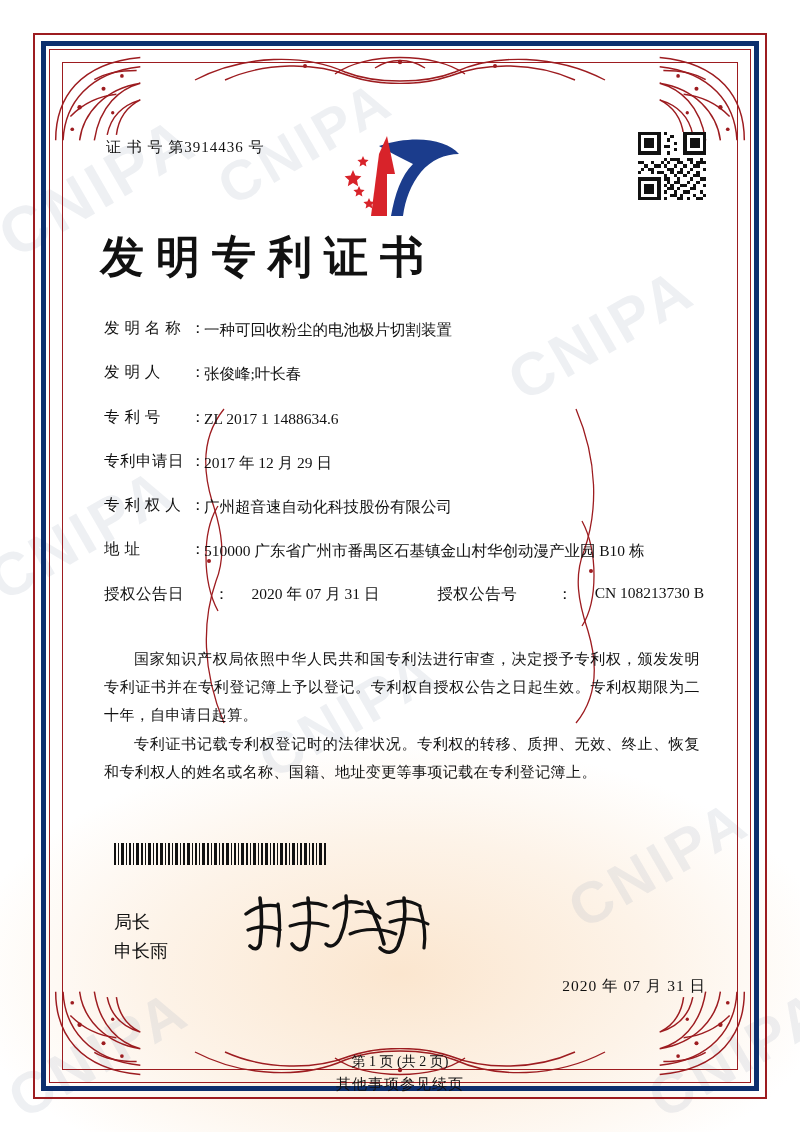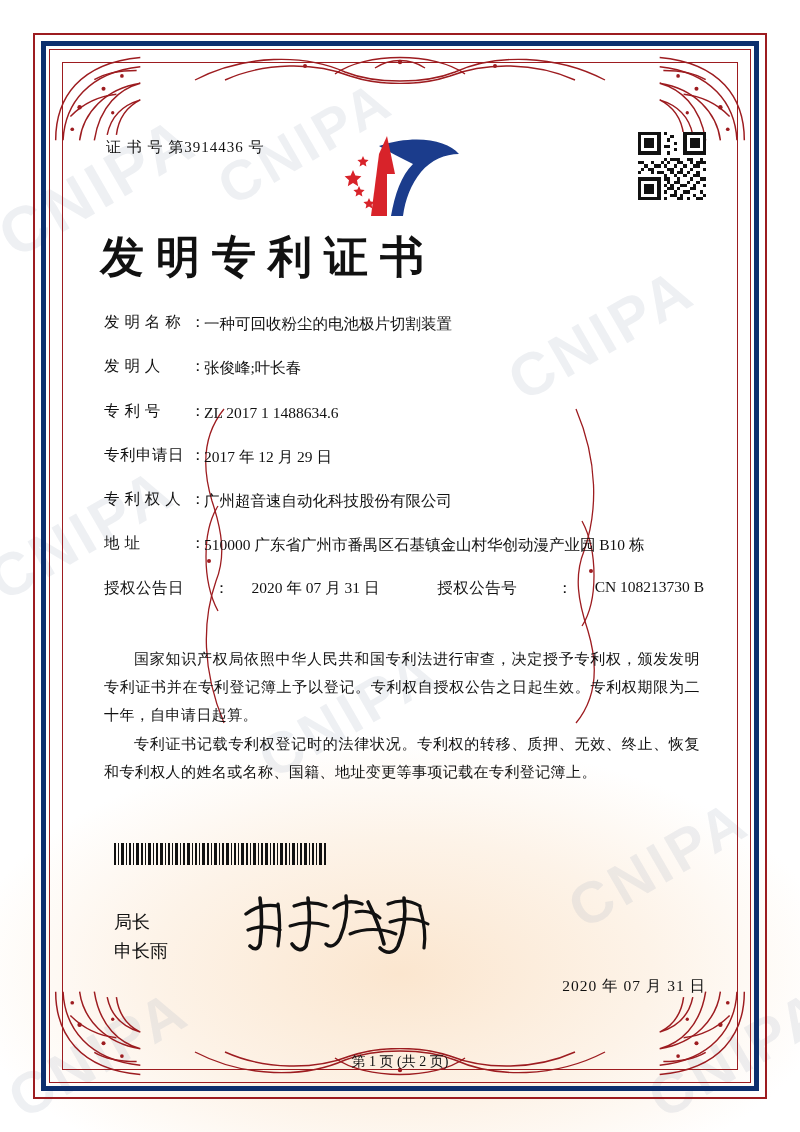--- a/index.html
+++ b/index.html
@@ -71,21 +71,21 @@
   .qr svg{display:block;width:100%;height:100%;}
 
   .doc-title{
     position:absolute;left:0;right:0;top:120px;
     text-align:left;
     font-size:44px;font-weight:700;color:#111;
     letter-spacing:12px;
     text-indent:12px;
   }
 
-  .fields{position:absolute;left:16px;top:204px;width:600px;}
+  .fields{position:absolute;left:16px;top:210px;width:600px;}
   .field{display:flex;align-items:flex-start;margin-bottom:21px;font-size:15.5px;color:#111;}
   .f-label{width:86px;flex:none;letter-spacing:0.5px;white-space:nowrap;}
   .f-colon{width:14px;flex:none;}
   .f-value{flex:1;line-height:1.5;}
   .field.inline2{justify-content:space-between;}
   .f-label2{width:96px;flex:none;letter-spacing:0.5px;margin-left:34px;}
   .f-value2{flex:none;}
 
   .paras{position:absolute;left:16px;top:538px;width:596px;font-size:15px;color:#111;line-height:1.85;}
   .paras p{margin:0 0 2px 0;text-indent:2em;text-align:justify;letter-spacing:0.4px;}
@@ -501,13 +501,14 @@
           <path d="M182,20 C186,34 188,48 186,60" stroke-width="3.2"></path>
         </g>
       </svg>
     </div>
 
     <div class="sig-date">2020 年 07 月 31 日</div>
 
     <div class="page-no">第 1 页 (共 2 页)</div>
   </div>
 
+  <div class="footnote">其他事项参见续页</div>
 </div>
 
 </body></html>

